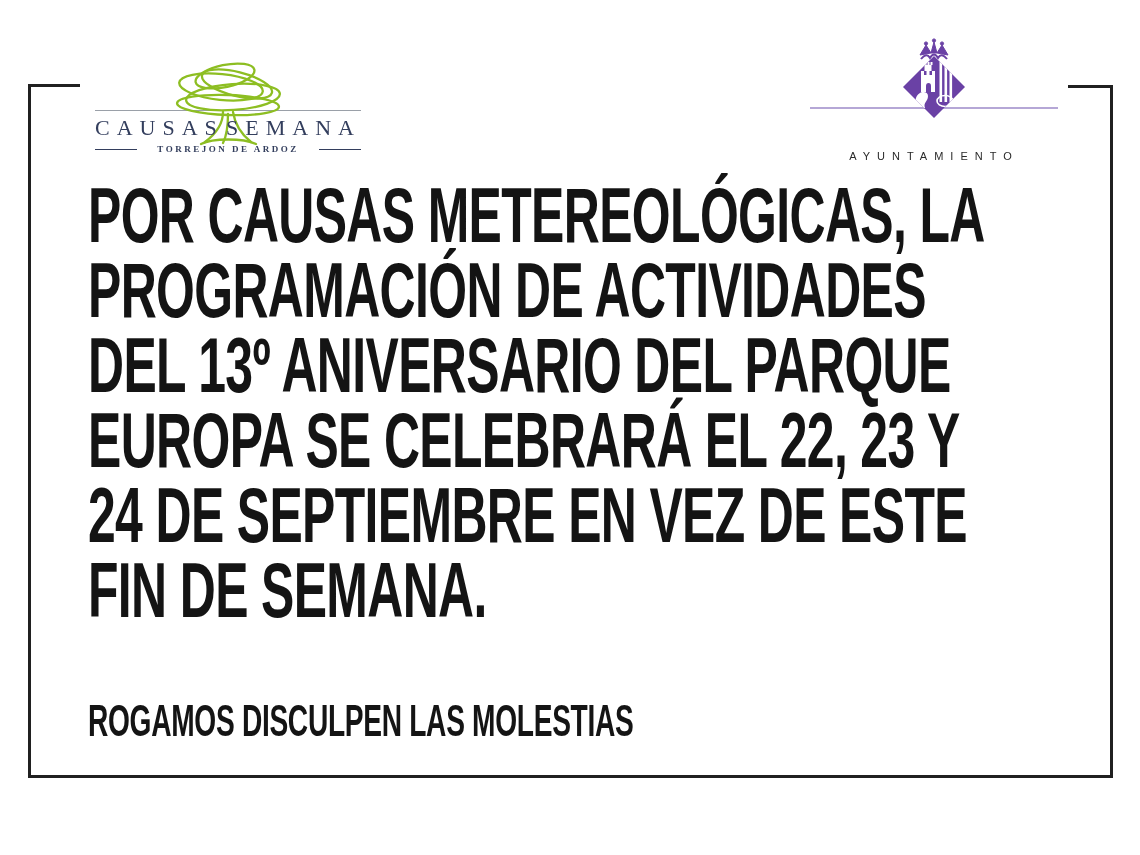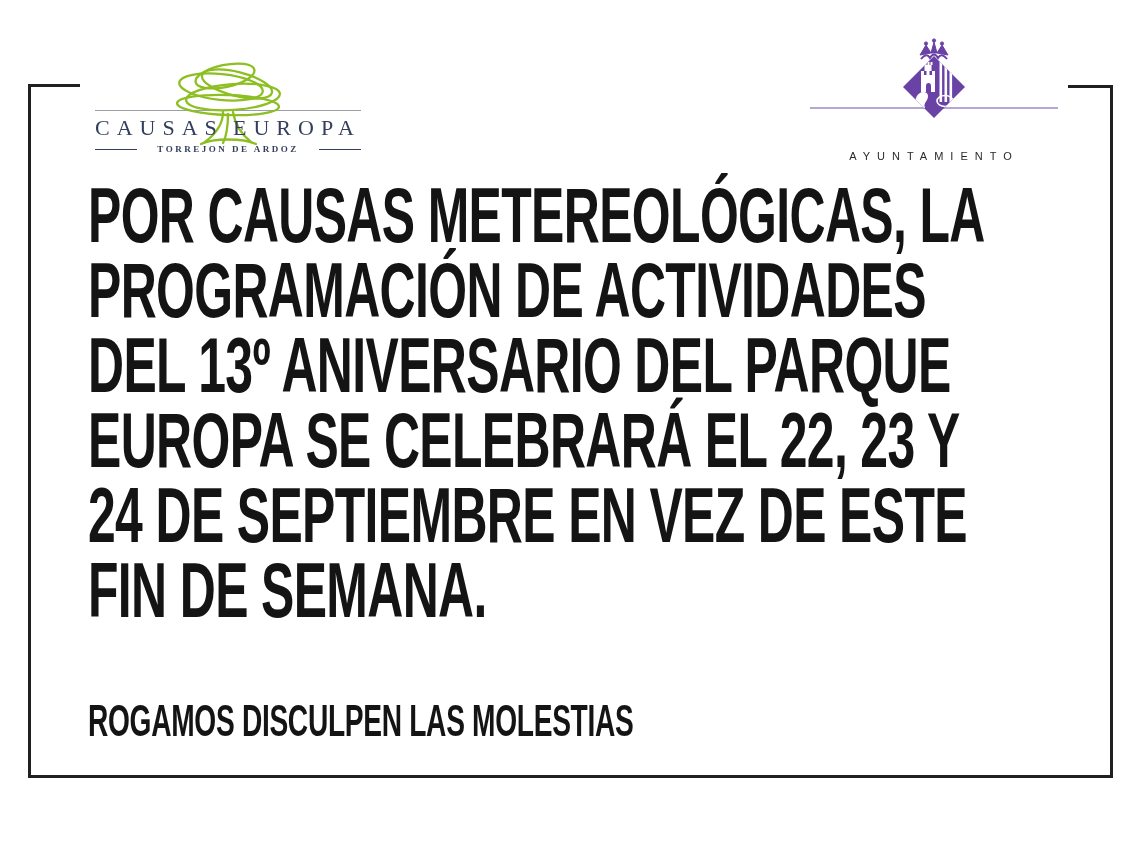--- a/index.html
+++ b/index.html
@@ -71,21 +71,21 @@
         <ellipse cx="84" cy="29" rx="36" ry="12" transform="rotate(14 84 29)"></ellipse>
         <ellipse cx="75" cy="50" rx="51" ry="10" transform="rotate(2 75 50)"></ellipse>
         <path d="M70,57 C70,68 64,78 52,87"></path>
         <path d="M80,57 C82,70 88,79 98,87"></path>
         <path d="M75,59 C75,72 74,80 70,88"></path>
         <path d="M48,89 C60,83 90,83 103,89"></path>
       </g>
     </svg>
     <div class="pe-title">
       <span>CAUSAS</span>
-      <span>EUROPA</span>
+      <span>SEMANA</span>
     </div>
     <div class="pe-sub">
       <span class="rule"></span>
       <span>TORREJON DE ARDOZ</span>
       <span class="rule"></span>
     </div>
   </div>
 
   <div class="ay-logo">
     <div class="ay-line"></div>

